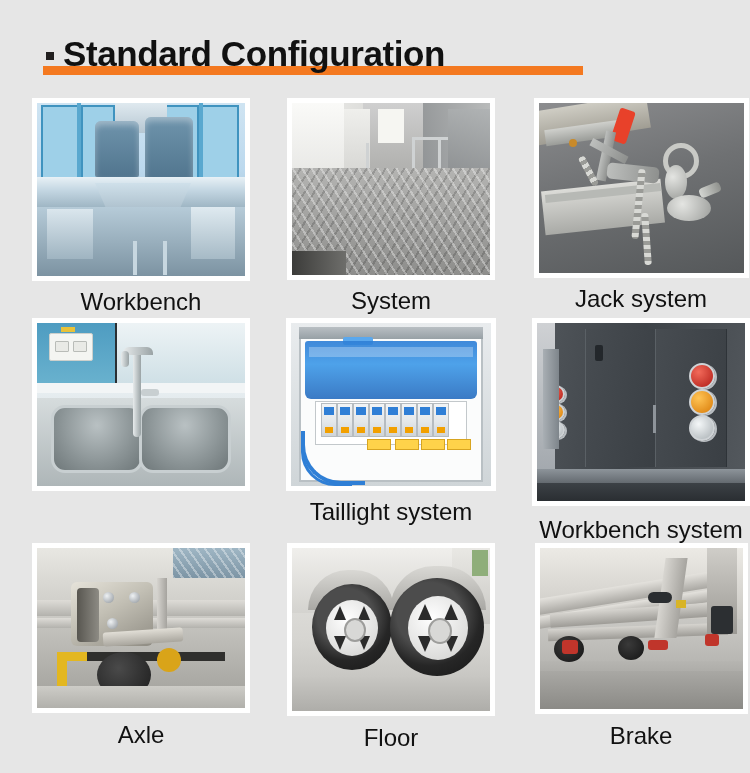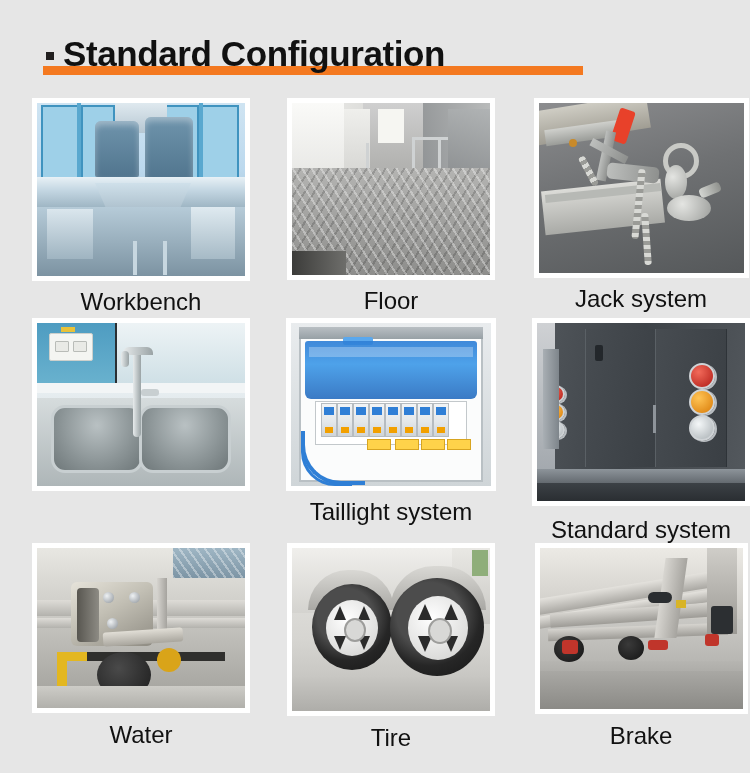--- a/index.html
+++ b/index.html
@@ -261,21 +261,21 @@
         <div class="layer fl-rail" style="left:74px; top:40px; width:3px; height:52px;"></div>
         <div class="layer fl-rail" style="left:120px; top:34px; width:3px; height:62px;"></div>
         <div class="layer fl-rail" style="left:120px; top:34px; width:62px; height:3px;"></div>
         <div class="layer fl-rail" style="left:146px; top:36px; width:3px; height:58px;"></div>
         <div class="layer" style="right:0; top:6px; width:42px; height:86px; background:linear-gradient(200deg,#b0b3b4,#85888a);"></div>
         <div class="layer fl-plate"></div>
         <div class="layer" style="left:0; bottom:0; width:54px; height:24px; background:linear-gradient(90deg,#3c3c3a,#6e6e6b);"></div>
       </div>
     </div>
     <div class="cap-wrap">
-      <div class="caption">Floor</div>
+      <div class="caption">System</div>
     </div>
   </div>
 
   <div class="cell r1 c3">
     <div class="card">
       <div class="photo">
         <div class="layer bk-bg"></div>
         <div class="layer" style="left:-10px; top:0; width:120px; height:34px; background:linear-gradient(180deg,#cfcdc4,#a09d93); transform:rotate(-9deg);"></div>
         <div class="layer bk-frame" style="left:6px; top:22px; width:76px; height:16px; transform:rotate(-8deg);"></div>
         <div class="layer bk-beam" style="left:4px; top:82px; width:120px; height:44px; transform:rotate(-6deg);"></div>
@@ -391,21 +391,21 @@
         <div class="layer tl-lamp tl-wht" style="right:30px; top:92px; width:22px; height:22px;"></div>
         <div class="layer tl-lamp tl-red" style="left:10px; top:62px; width:14px; height:14px;"></div>
         <div class="layer tl-lamp tl-amb" style="left:10px; top:80px; width:14px; height:14px;"></div>
         <div class="layer tl-lamp tl-wht" style="left:10px; top:98px; width:14px; height:14px;"></div>
         <div class="layer" style="left:6px; top:26px; width:16px; height:100px; background:linear-gradient(90deg,#a9afb4,#7e858b);"></div>
         <div class="layer tl-sill" style="left:0; top:146px; right:0; height:14px;"></div>
         <div class="layer" style="left:0; top:160px; right:0; bottom:0; background:linear-gradient(180deg,#3c4146,#2a2e32);"></div>
       </div>
     </div>
     <div class="cap-wrap">
-      <div class="caption">Standard system</div>
+      <div class="caption">Workbench system</div>
     </div>
   </div>
 
   <div class="cell r3 c1">
     <div class="card">
       <div class="photo">
         <div class="layer jk-bg"></div>
         <div class="layer jk-deck"></div>
         <div class="layer" style="right:0; top:0; width:72px; height:30px; background:
              repeating-linear-gradient(55deg, rgba(255,255,255,.35) 0 2px, rgba(0,0,0,0) 2px 7px),
@@ -421,21 +421,21 @@
         <div class="layer" style="left:66px; top:82px; width:80px; height:14px; background:linear-gradient(180deg,#e1ded6,#a9a69e); border-radius:3px; transform:rotate(-4deg);"></div>
         <div class="layer" style="left:40px; top:104px; right:20px; height:9px; background:#2f2f2d;"></div>
         <div class="layer jk-wheel" style="left:60px; top:104px; width:54px; height:46px;"></div>
         <div class="layer jk-hub" style="left:120px; top:100px; width:24px; height:24px;"></div>
         <div class="layer jk-yellow" style="left:20px; top:104px; width:10px; height:42px;"></div>
         <div class="layer jk-yellow" style="left:20px; top:104px; width:30px; height:9px;"></div>
         <div class="layer" style="left:0; bottom:0; right:0; height:22px; background:linear-gradient(180deg,#cdccc7,#b1b0ab);"></div>
       </div>
     </div>
     <div class="cap-wrap">
-      <div class="caption">Water</div>
+      <div class="caption">Axle</div>
     </div>
   </div>
 
   <div class="cell r3 c2">
     <div class="card">
       <div class="photo">
         <div class="layer tr-bg"></div>
         <div class="layer tr-body"></div>
         <div class="layer" style="right:0; top:0; width:38px; height:76px; background:linear-gradient(180deg,#e9e8e4,#c9c8c4);"></div>
         <div class="layer" style="right:2px; top:2px; width:16px; height:26px; background:#8fae7a;"></div>
@@ -452,21 +452,21 @@
         <div class="layer tr-hub" style="left:52px; top:70px; width:18px; height:20px;"></div>
         <div class="layer tr-spoke" style="left:126px; top:56px; width:14px; height:16px; clip-path:polygon(50% 0,100% 100%,0 100%);"></div>
         <div class="layer tr-spoke" style="left:152px; top:56px; width:14px; height:16px; clip-path:polygon(50% 0,100% 100%,0 100%);"></div>
         <div class="layer tr-spoke" style="left:126px; top:88px; width:14px; height:16px; clip-path:polygon(50% 100%,100% 0,0 0);"></div>
         <div class="layer tr-spoke" style="left:152px; top:88px; width:14px; height:16px; clip-path:polygon(50% 100%,100% 0,0 0);"></div>
         <div class="layer tr-hub" style="left:136px; top:70px; width:20px; height:22px;"></div>
         <div class="layer" style="left:0; bottom:0; right:0; height:34px; background:linear-gradient(180deg,#c7c6c2,#aeada9);"></div>
       </div>
     </div>
     <div class="cap-wrap">
-      <div class="caption">Tire</div>
+      <div class="caption">Floor</div>
     </div>
   </div>
 
   <div class="cell r3 c3">
     <div class="card">
       <div class="photo">
         <div class="layer ax-bg"></div>
         <div class="layer ax-deck"></div>
         <div class="layer ax-beam" style="left:-10px; top:38px; width:180px; height:16px; transform:rotate(-9deg);"></div>
         <div class="layer ax-beam" style="left:-10px; top:56px; width:180px; height:12px; transform:rotate(-9deg);"></div>

